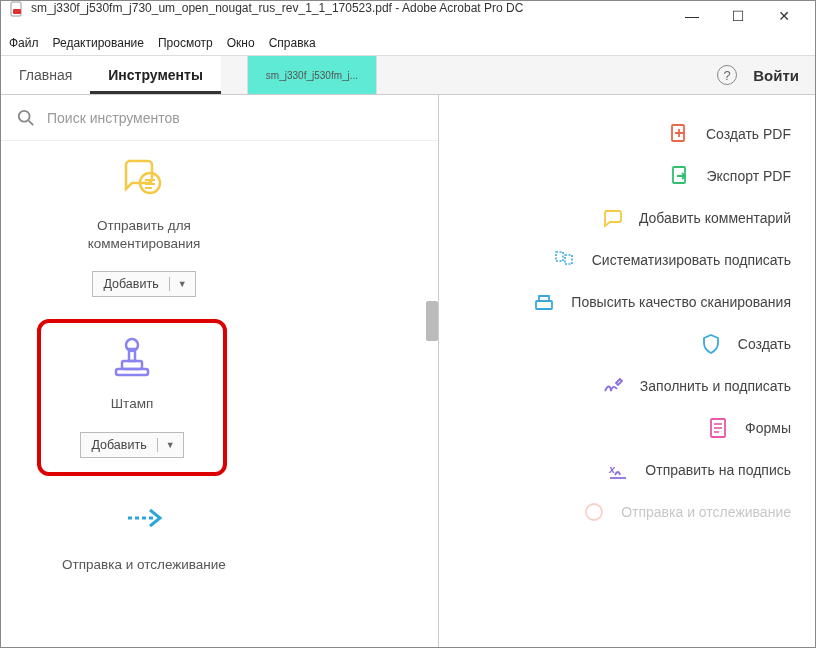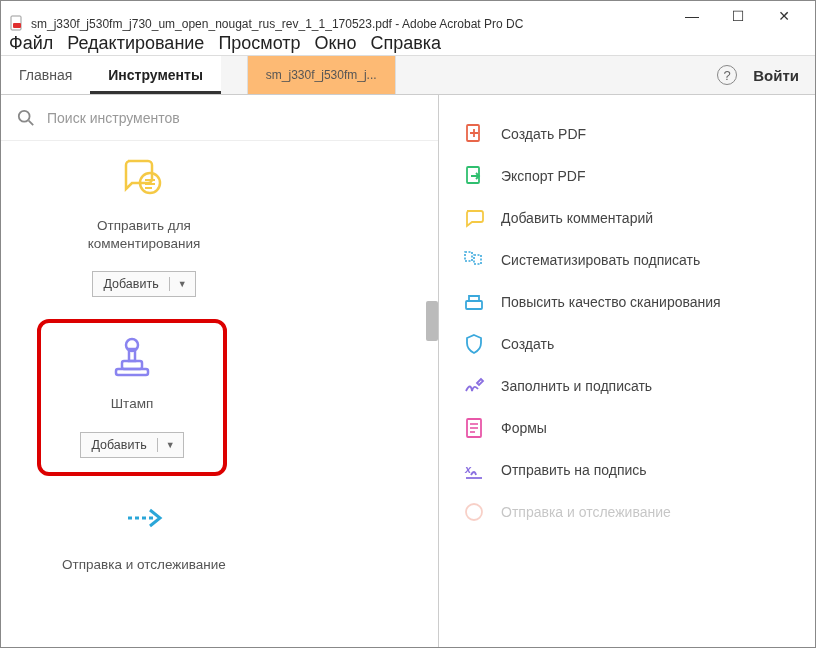--- a/index.html
+++ b/index.html
@@ -1,50 +1,50 @@
 <!DOCTYPE html>
 <html><head>
 <meta charset="utf-8">
 <style>
 * { margin: 0; padding: 0; box-sizing: border-box; font-family: "Segoe UI", Arial, sans-serif; }
 body { background: #fff; }
 .window { width: 816px; height: 648px; border: 1px solid #888; background: #fff; position: relative; display: flex; flex-direction: column; }
-.titlebar { height: 30px; display: flex; align-items: flex-end; padding: 0 8px; font-size: 12px; color: #333; }
+.titlebar { height: 30px; display: flex; align-items: flex-start; padding: 0 8px; font-size: 12px; color: #333; }
 .titlebar .pdf-icon { width: 16px; height: 16px; margin-right: 6px; }
 .titlebar .spacer { flex: 1; }
 .win-btn { width: 46px; height: 30px; display: flex; align-items: center; justify-content: center; font-size: 14px; color: #333; font-family: "Segoe UI Symbol", sans-serif; }
-.menubar { height: 24px; display: flex; align-items: center; padding: 0 8px; font-size: 18px; color: #222; gap: 14px; }
+.menubar { height: 24px; display: flex; align-items: center; padding: 0 8px; font-size: 12px; color: #222; gap: 14px; }
 .menubar span { cursor: default; }
 .tabs { height: 40px; border-top: 1px solid #ddd; border-bottom: 1px solid #ccc; display: flex; align-items: stretch; background: #f5f5f5; }
 .tab { padding: 0 18px; display: flex; align-items: center; font-size: 14px; color: #555; position: relative; }
 .tab.main { background: #fff; }
 .tab.active { font-weight: 700; color: #222; background: #fff; }
 .tab.active::after { content: ""; position: absolute; bottom: 0; left: 0; right: 0; height: 3px; background: #333; }
-.tab.doc { border-left: 1px solid #ddd; border-right: 1px solid #ddd; max-width: 160px; overflow: hidden; white-space: nowrap; text-overflow: ellipsis; font-size: 12px; background: #fdba74; }
+.tab.doc { border-left: 1px solid #ddd; border-right: 1px solid #ddd; max-width: 160px; overflow: hidden; white-space: nowrap; text-overflow: ellipsis; font-size: 10px; background: #5eead4; }
 .tabs .spacer { flex: 1; }
 .tabs .right { display: flex; align-items: center; padding-right: 16px; gap: 16px; }
 .help-icon { width: 20px; height: 20px; border: 1.5px solid #888; border-radius: 50%; display: flex; align-items: center; justify-content: center; font-size: 13px; color: #666; }
 .login { font-size: 15px; font-weight: 600; color: #333; }
 .content { flex: 1; display: flex; overflow: hidden; }
 .left-pane { width: 438px; border-right: 1px solid #ccc; display: flex; flex-direction: column; position: relative; }
 .search-row { height: 46px; display: flex; align-items: center; padding: 0 16px; gap: 12px; border-bottom: 1px solid #eee; }
 .search-icon { width: 18px; height: 18px; }
 .search-input { border: none; outline: none; font-size: 14px; color: #555; flex: 1; }
 .search-input::placeholder { color: #999; }
 .tools-scroll { flex: 1; overflow-y: hidden; position: relative; padding: 8px 0 0 0; }
 .tool-card { width: 190px; margin: 0 0 12px 48px; display: flex; flex-direction: column; align-items: center; padding: 6px 0 10px; gap: 8px; }
 .tool-card.highlighted { border: 4px solid #dc0000; border-radius: 12px; margin-left: 36px; padding: 10px 8px 14px; }
 .tool-icon { width: 48px; height: 48px; display: flex; align-items: center; justify-content: center; margin-bottom: 6px; }
 .tool-label { font-size: 13.5px; color: #555; text-align: center; margin-bottom: 10px; line-height: 1.35; }
 .add-btn { display: flex; align-items: center; border: 1px solid #bbb; background: #fafafa; height: 26px; font-size: 12.5px; color: #444; }
 .add-btn .txt { padding: 0 10px; border-right: 1px solid #bbb; }
 .add-btn .caret { padding: 0 8px; font-size: 9px; color: #666; }
 .scrollbar-stub { position: absolute; right: 0; top: 160px; width: 12px; height: 40px; background: #bbb; border-radius: 2px; }
 .right-pane { flex: 1; background: #fff; padding: 18px 0; overflow: hidden; }
-.side-item { height: 42px; display: flex; align-items: center; padding: 0 24px; gap: 16px; font-size: 14px; color: #444; cursor: default; }
+.side-item { height: 42px; display: flex; align-items: center; padding: 0 24px; gap: 16px; font-size: 14px; color: #444; cursor: default; justify-content: flex-end; }
 .side-icon { width: 22px; height: 22px; flex-shrink: 0; display: flex; align-items: center; justify-content: center; }
 .cut-item { opacity: 0.3; }
 </style>
 </head>
 <body>
 
 <div class="window">
 
   <div class="titlebar">
     <span class="pdf-icon">

